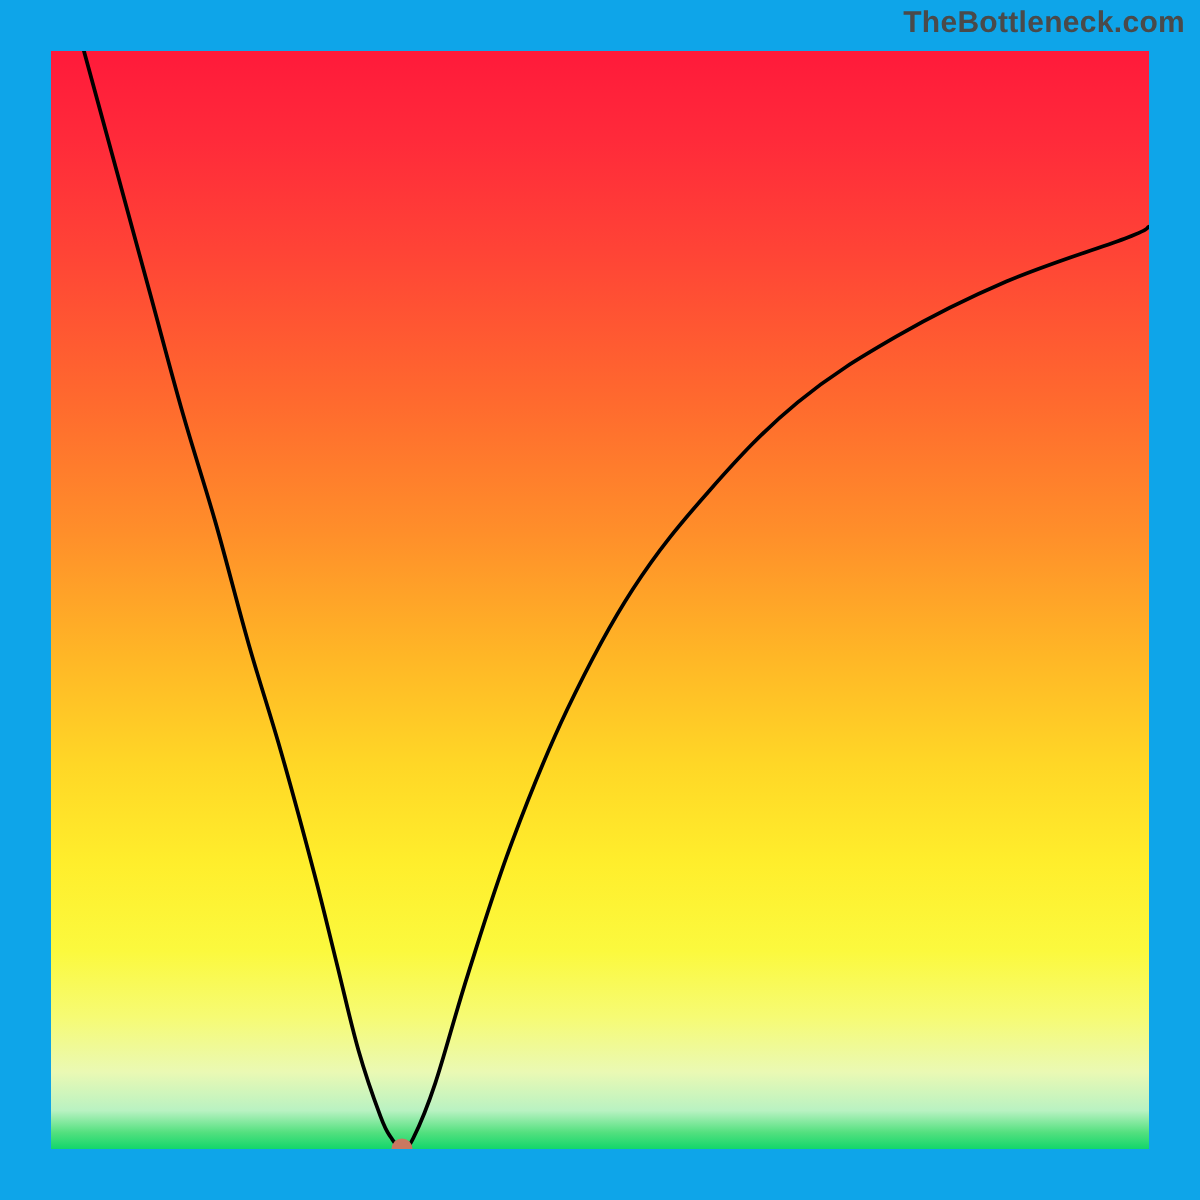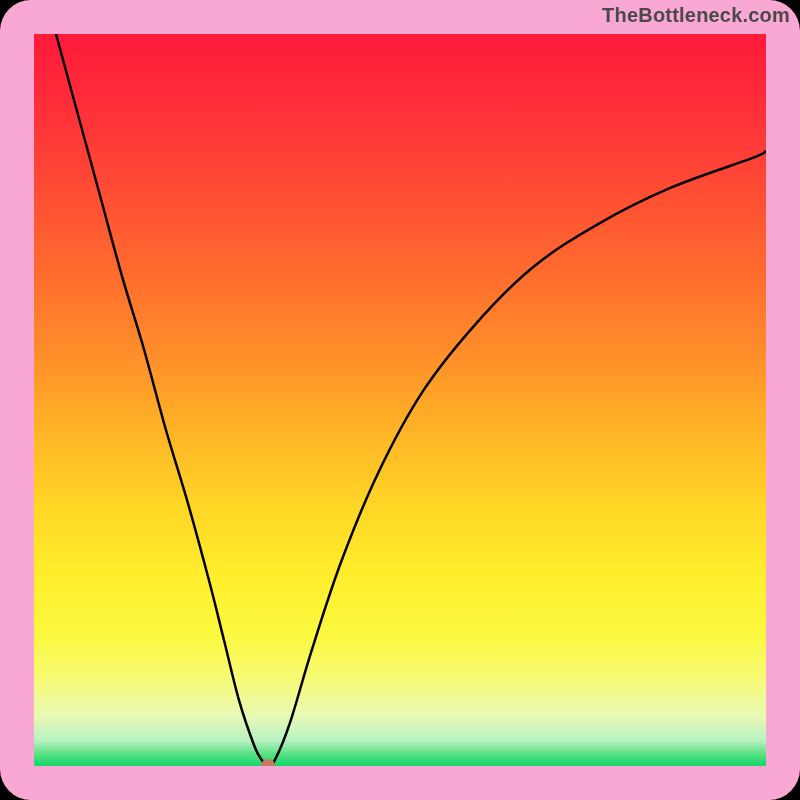--- a/index.html
+++ b/index.html
@@ -8,22 +8,21 @@
     width: 800px;
     height: 800px;
     overflow: hidden;
     background: #000;
     font-family: Arial, Helvetica, sans-serif;
   }
   .frame {
     position: relative;
     width: 800px;
     height: 800px;
-    background: #f9a8d4;
-    border-radius: 31px;
+    background: #0ea5e9;
   }
   .watermark {
     position: absolute;
     top: 4px;
     right: 10px;
     color: #4a4a4a;
     font-size: 20px;
     font-weight: 600;
     letter-spacing: 0.2px;
     z-index: 5;

